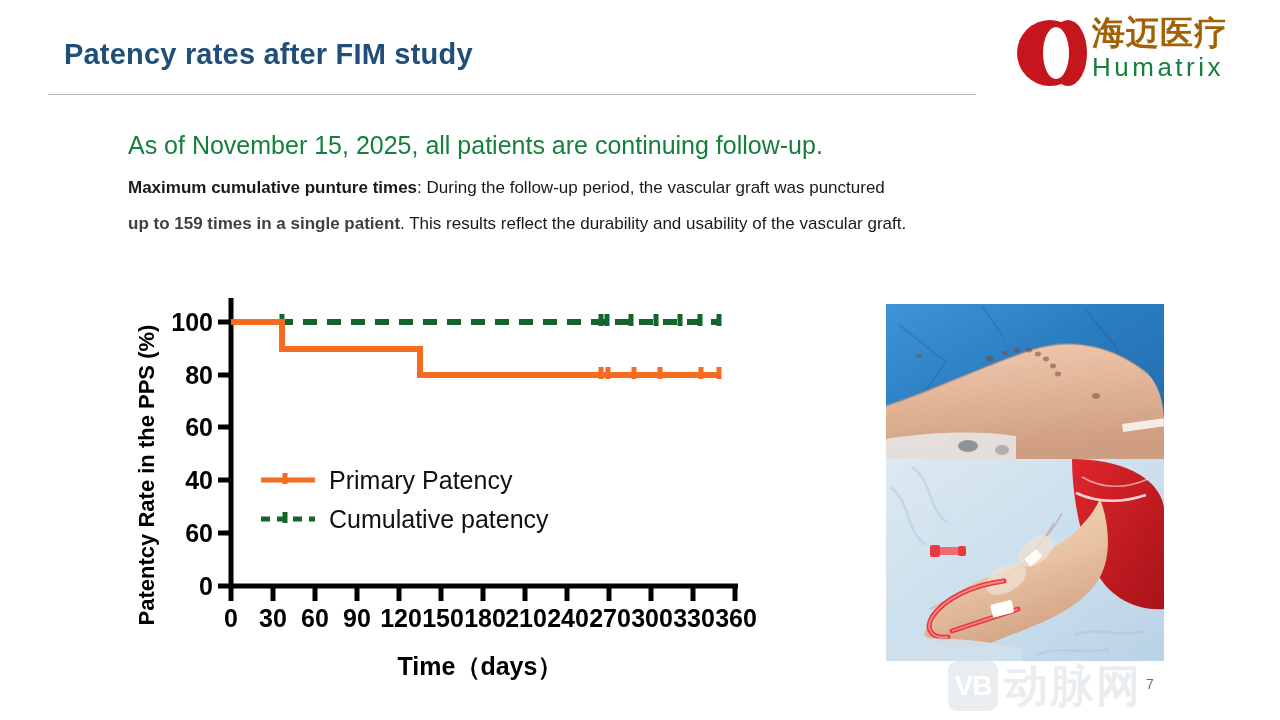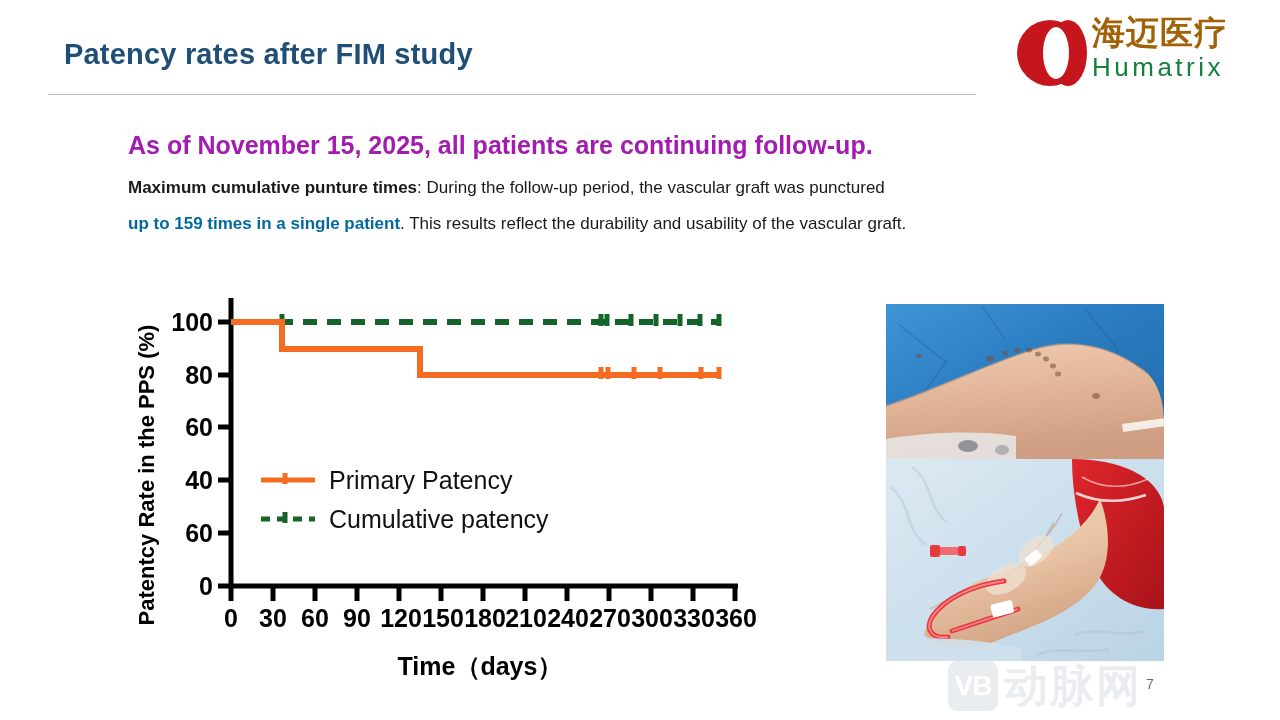--- a/index.html
+++ b/index.html
@@ -76,35 +76,35 @@
     letter-spacing: 3.5px;
     white-space: nowrap;
   }
 
   
   #headline {
     position: absolute;
     left: 128px;
     top: 131px;
     font-size: 25px;
-    font-weight: bold;
-    color: #a21caf;
+    font-weight: normal;
+    color: #15803d;
     white-space: nowrap;
   }
   .para {
     position: absolute;
     left: 128px;
     font-size: 17px;
     color: #1a1a1a;
     white-space: nowrap;
   }
   #para-1 { top: 178px; }
   #para-2 { top: 214px; }
   .b { font-weight: bold; }
-  .red { color: #0369a1; font-weight: bold; }
+  .red { color: #404040; font-weight: bold; }
 
   
   #chart {
     position: absolute;
     left: 130px;
     top: 270px;
     width: 660px;
     height: 420px;
   }
   #chart svg { display: block; }

